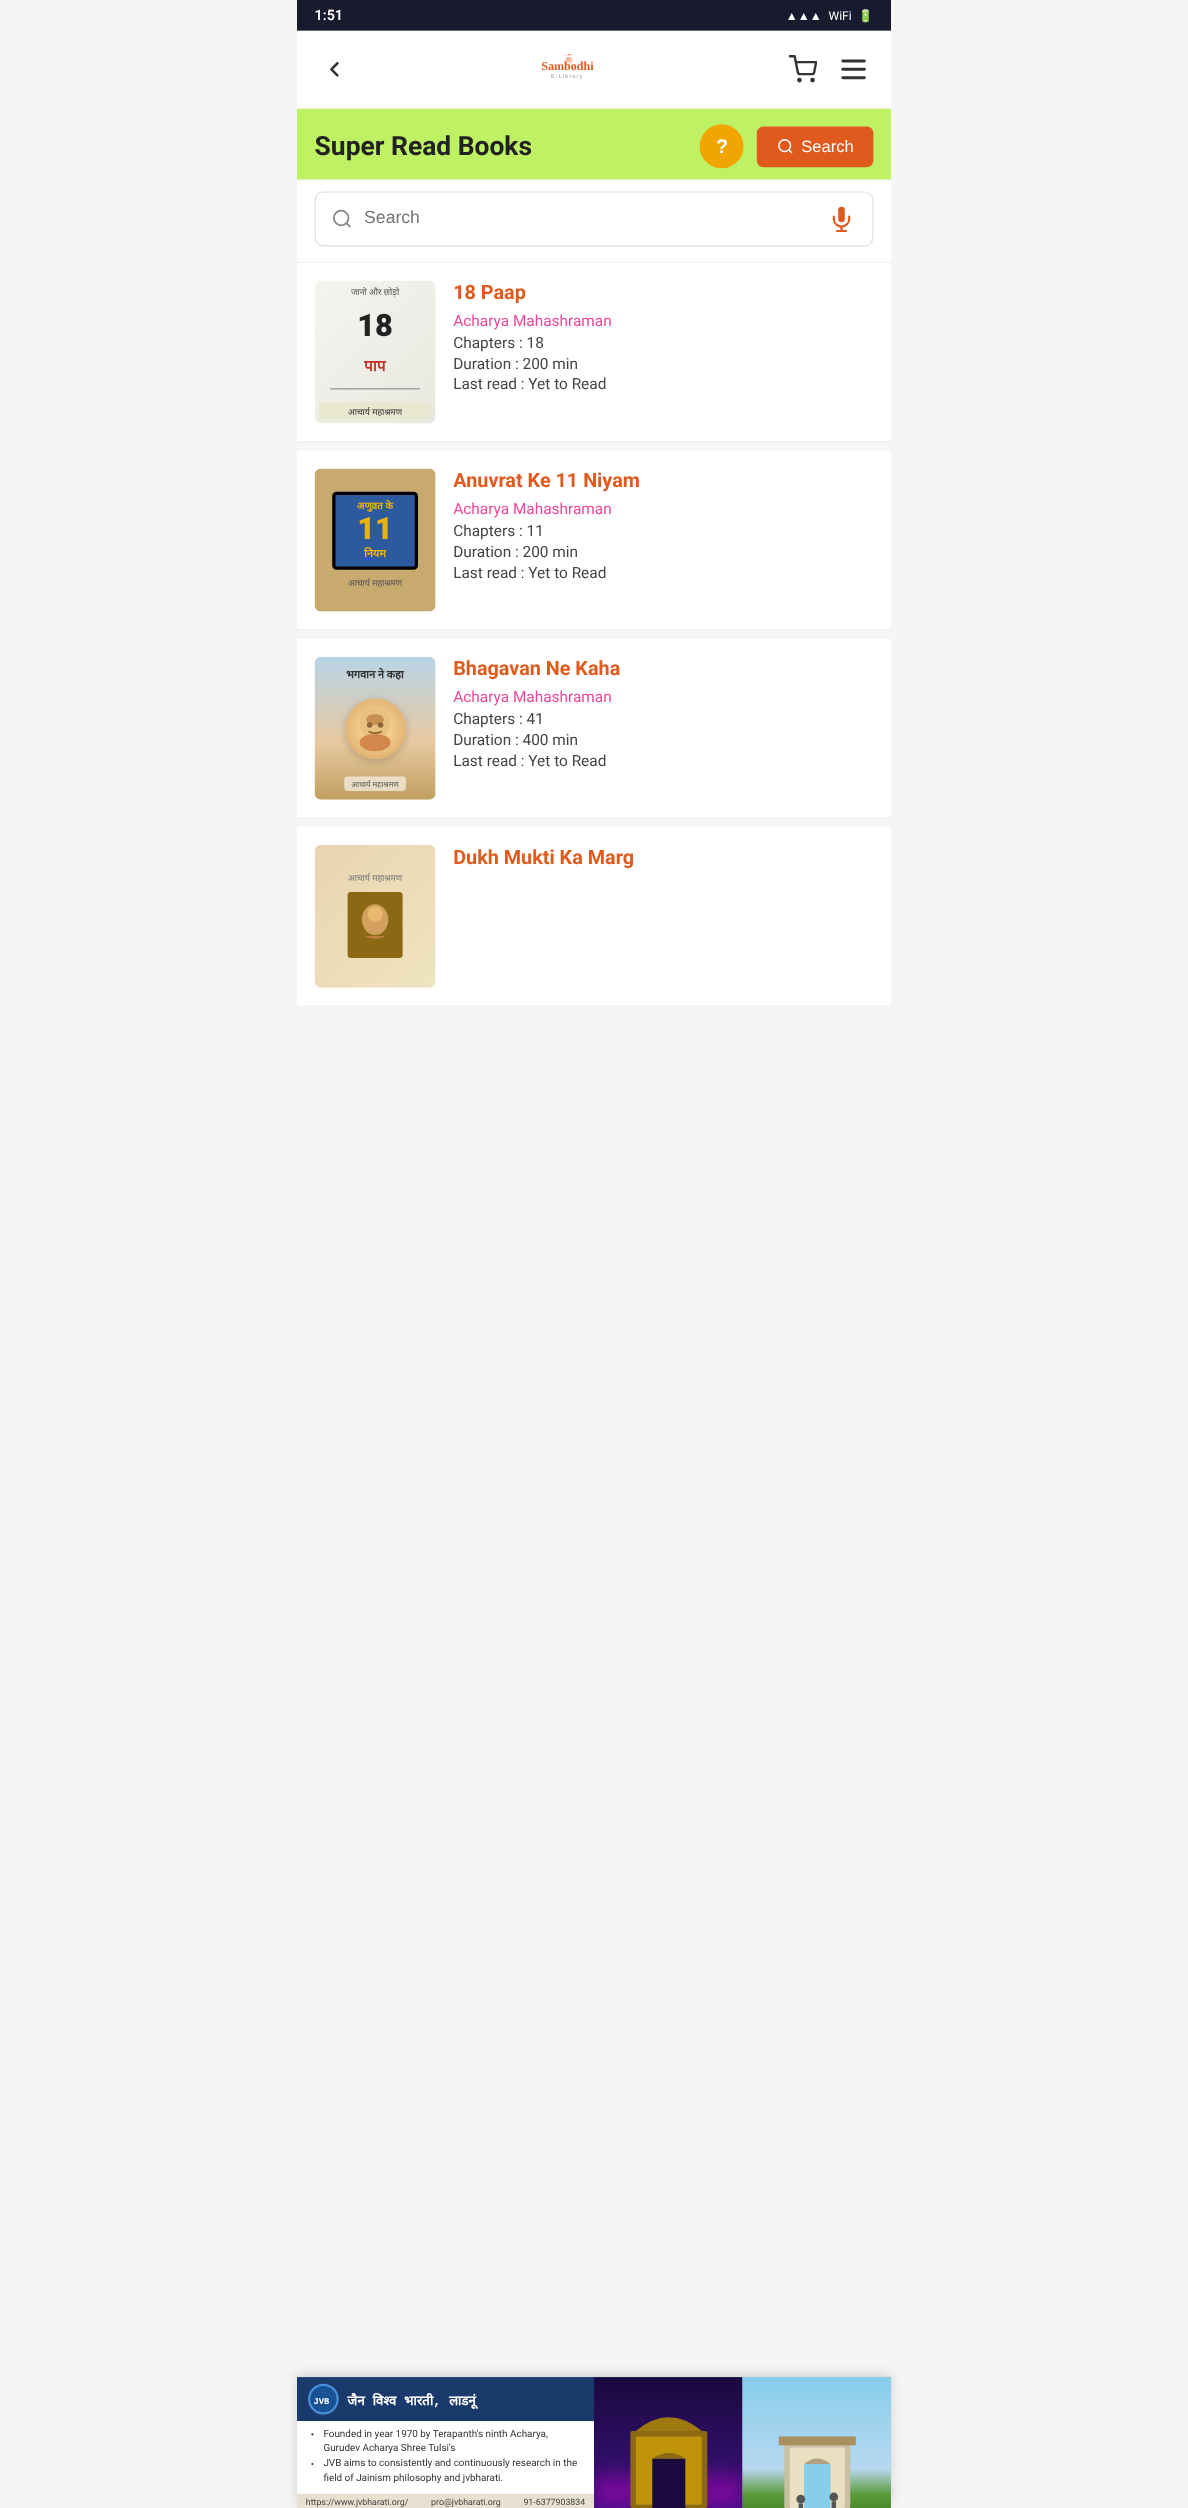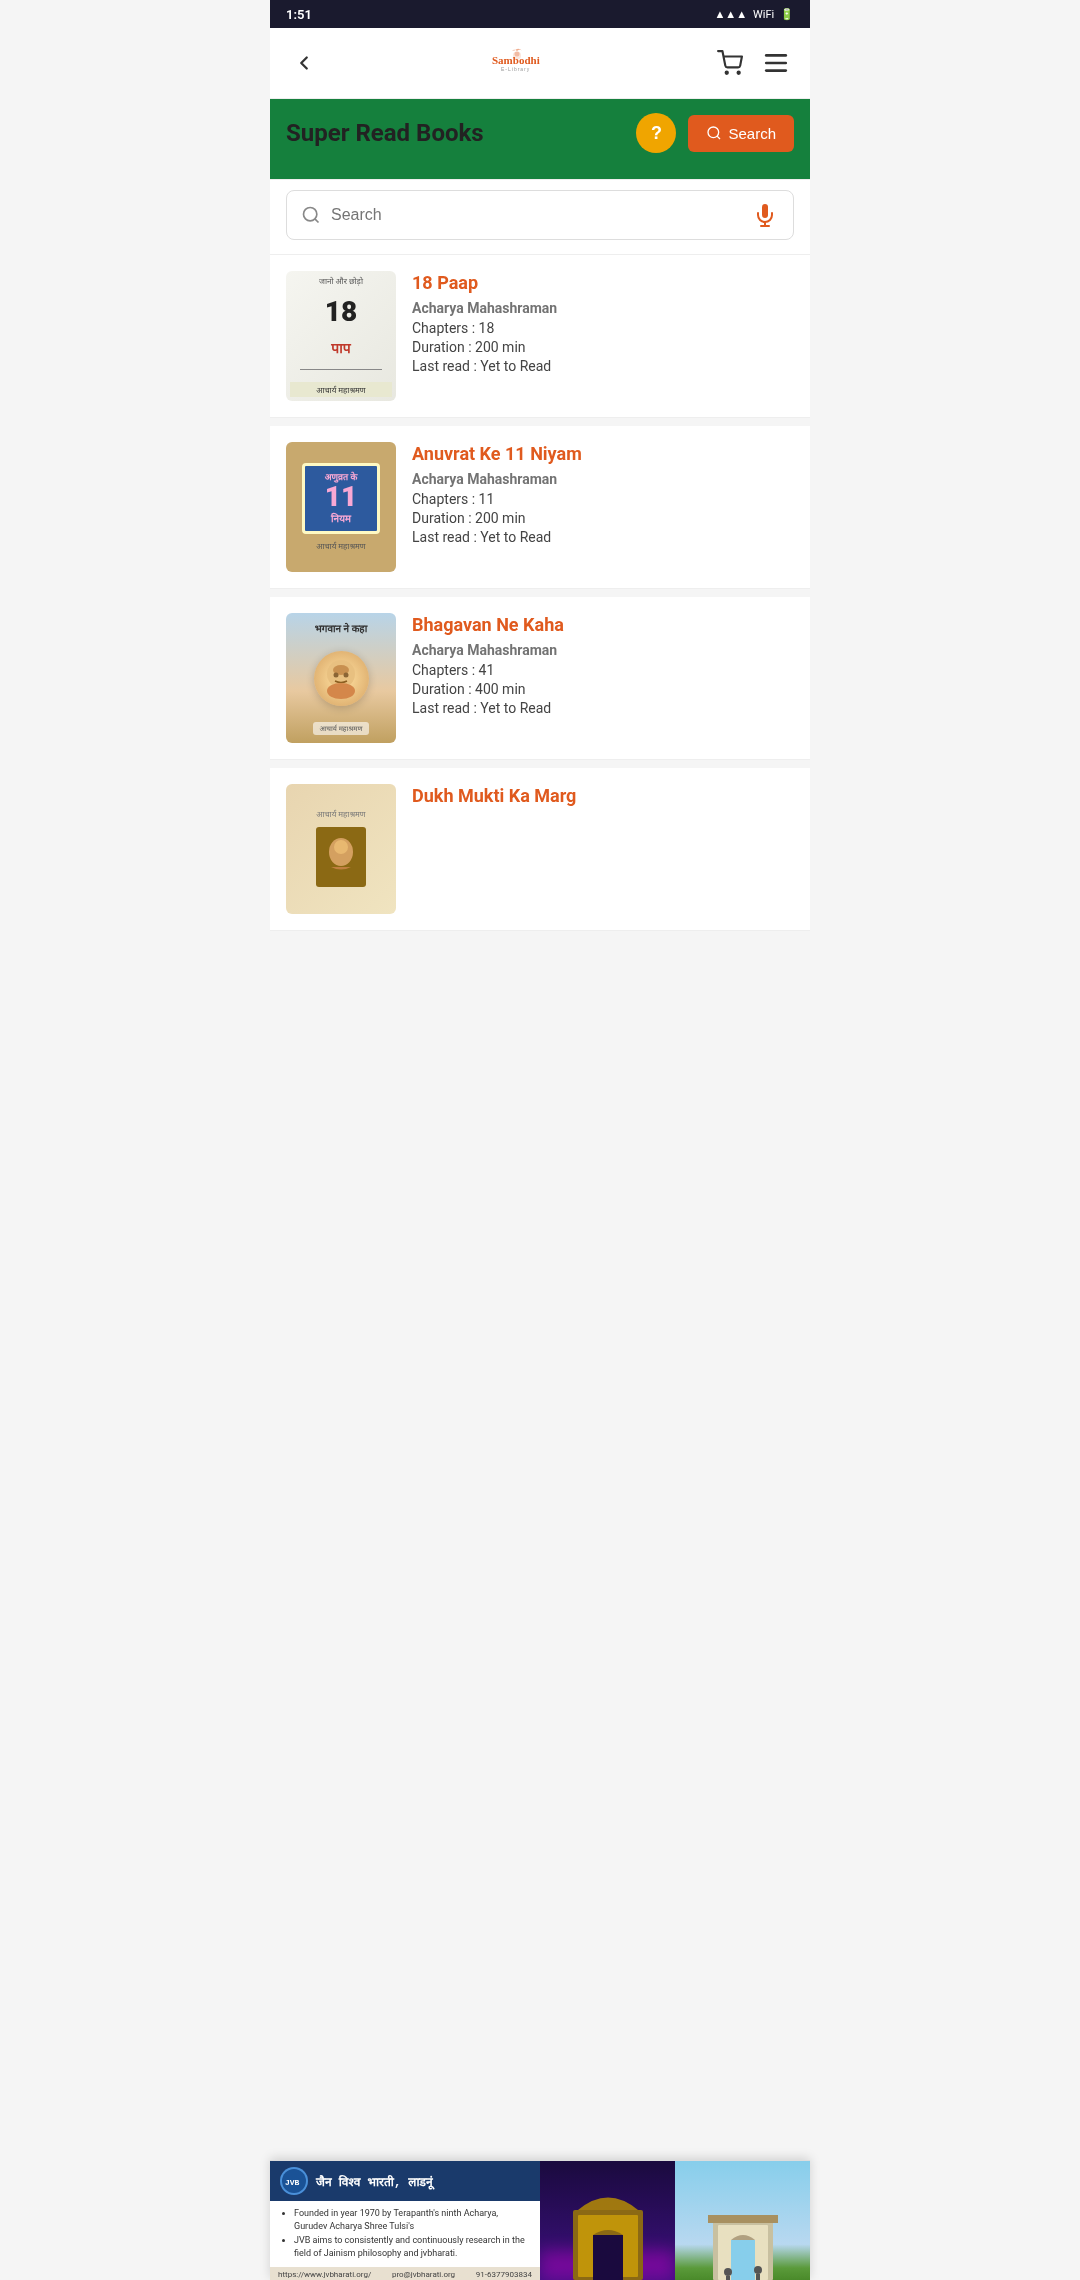--- a/index.html
+++ b/index.html
@@ -95,22 +95,22 @@
       width: 36px;
       height: 36px;
       display: flex;
       align-items: center;
       justify-content: center;
       cursor: pointer;
     }
 
     
     .page-title-area {
-      background: #15803d;
-      padding: 14px 16px 26px;
+      background: #bef264;
+      padding: 14px 16px 10px;
       display: flex;
       align-items: center;
       gap: 12px;
       border-bottom: 1px solid #eee;
     }
 
     .page-title {
       font-size: 24px;
       font-weight: 700;
       color: #222;
@@ -239,23 +239,22 @@
     .book-title {
       font-size: 18px;
       font-weight: 700;
       color: #e05a1e;
       margin-bottom: 6px;
       line-height: 1.3;
     }
 
     .book-author {
       font-size: 14px;
-      color: #737373;
+      color: #ec4899;
       margin-bottom: 4px;
-      font-weight: bold;
     }
 
     .book-meta {
       font-size: 14px;
       color: #444;
       margin-bottom: 3px;
     }
 
     
     .cover-18paap {
@@ -306,25 +305,25 @@
       height: 100%;
       display: flex;
       flex-direction: column;
       align-items: center;
       justify-content: center;
       padding: 6px;
     }
 
     .cover-anuvrat .sign-plate {
       background: #2d5a9e;
-      border: 3px solid #fef9c3;
+      border: 3px solid #000000;
       border-radius: 4px;
       padding: 6px 8px;
       text-align: center;
-      color: #f9a8d4;
+      color: #eab308;
       width: 80%;
     }
 
     .cover-anuvrat .sign-plate .plate-title {
       font-size: 9px;
       font-weight: 700;
       line-height: 1.3;
     }
 
     .cover-anuvrat .sign-plate .plate-num {

